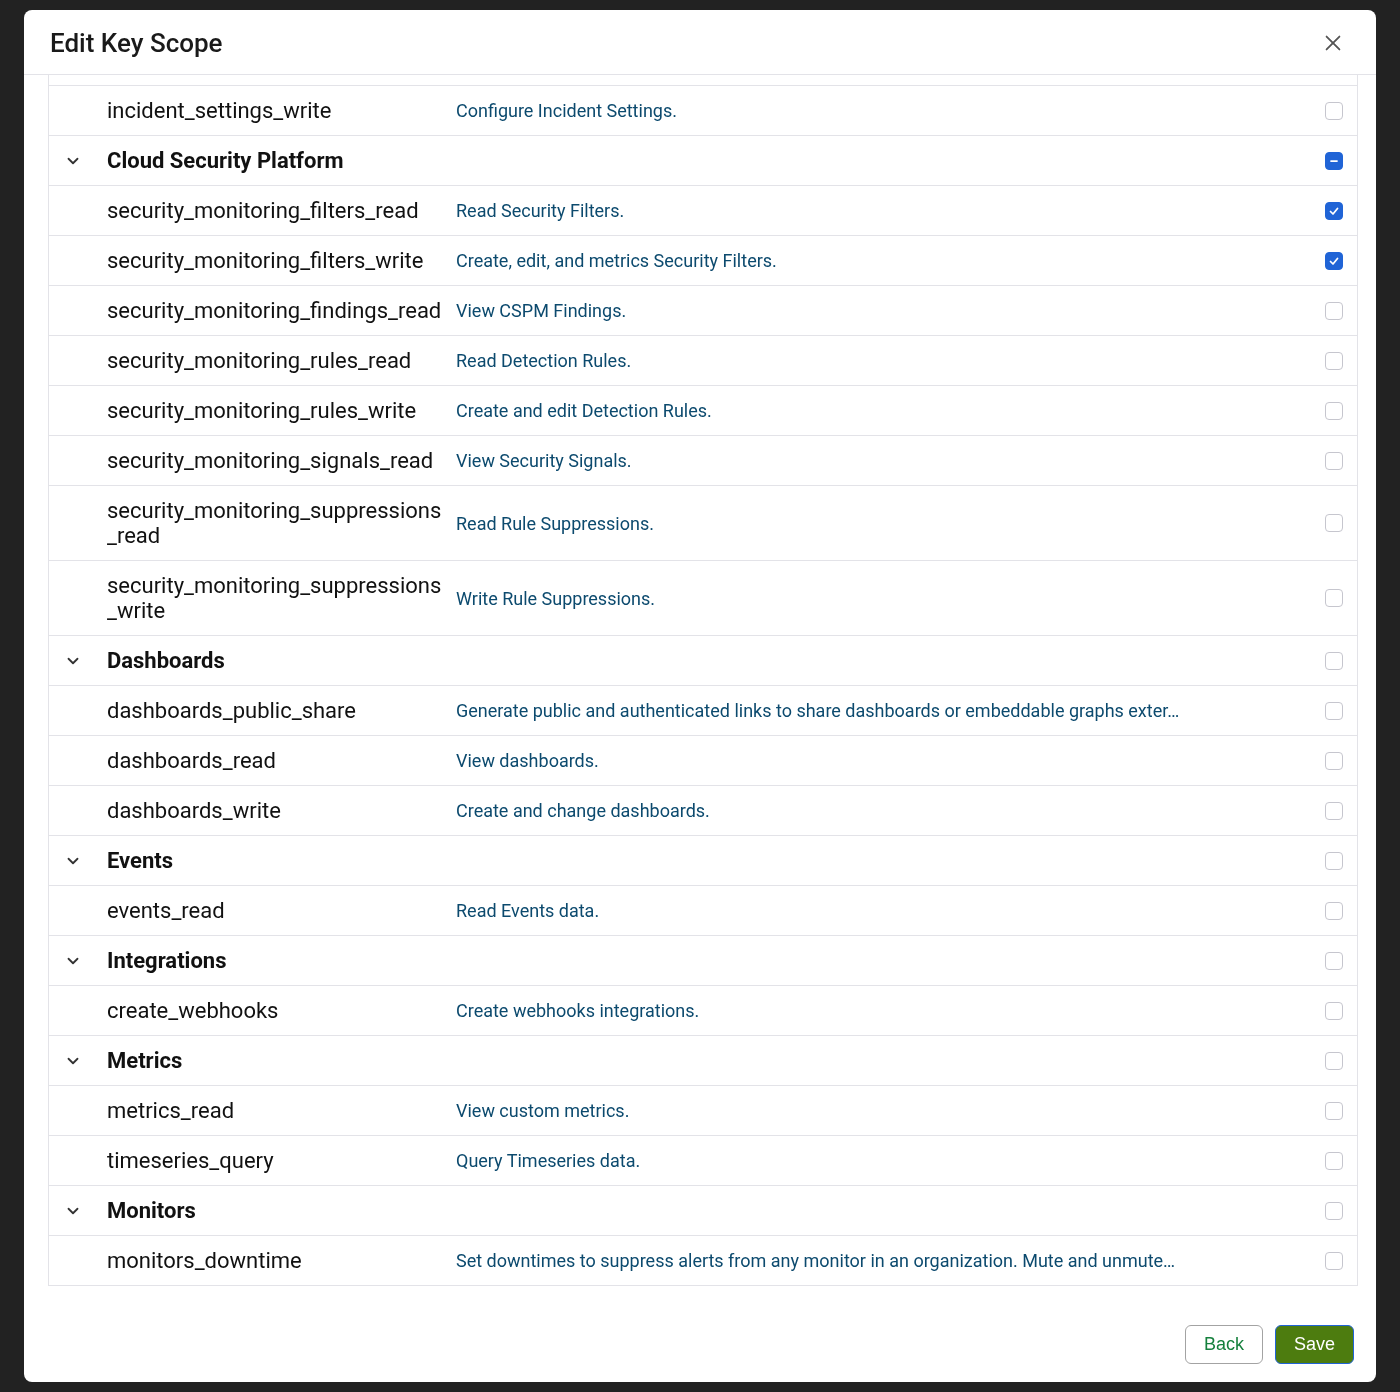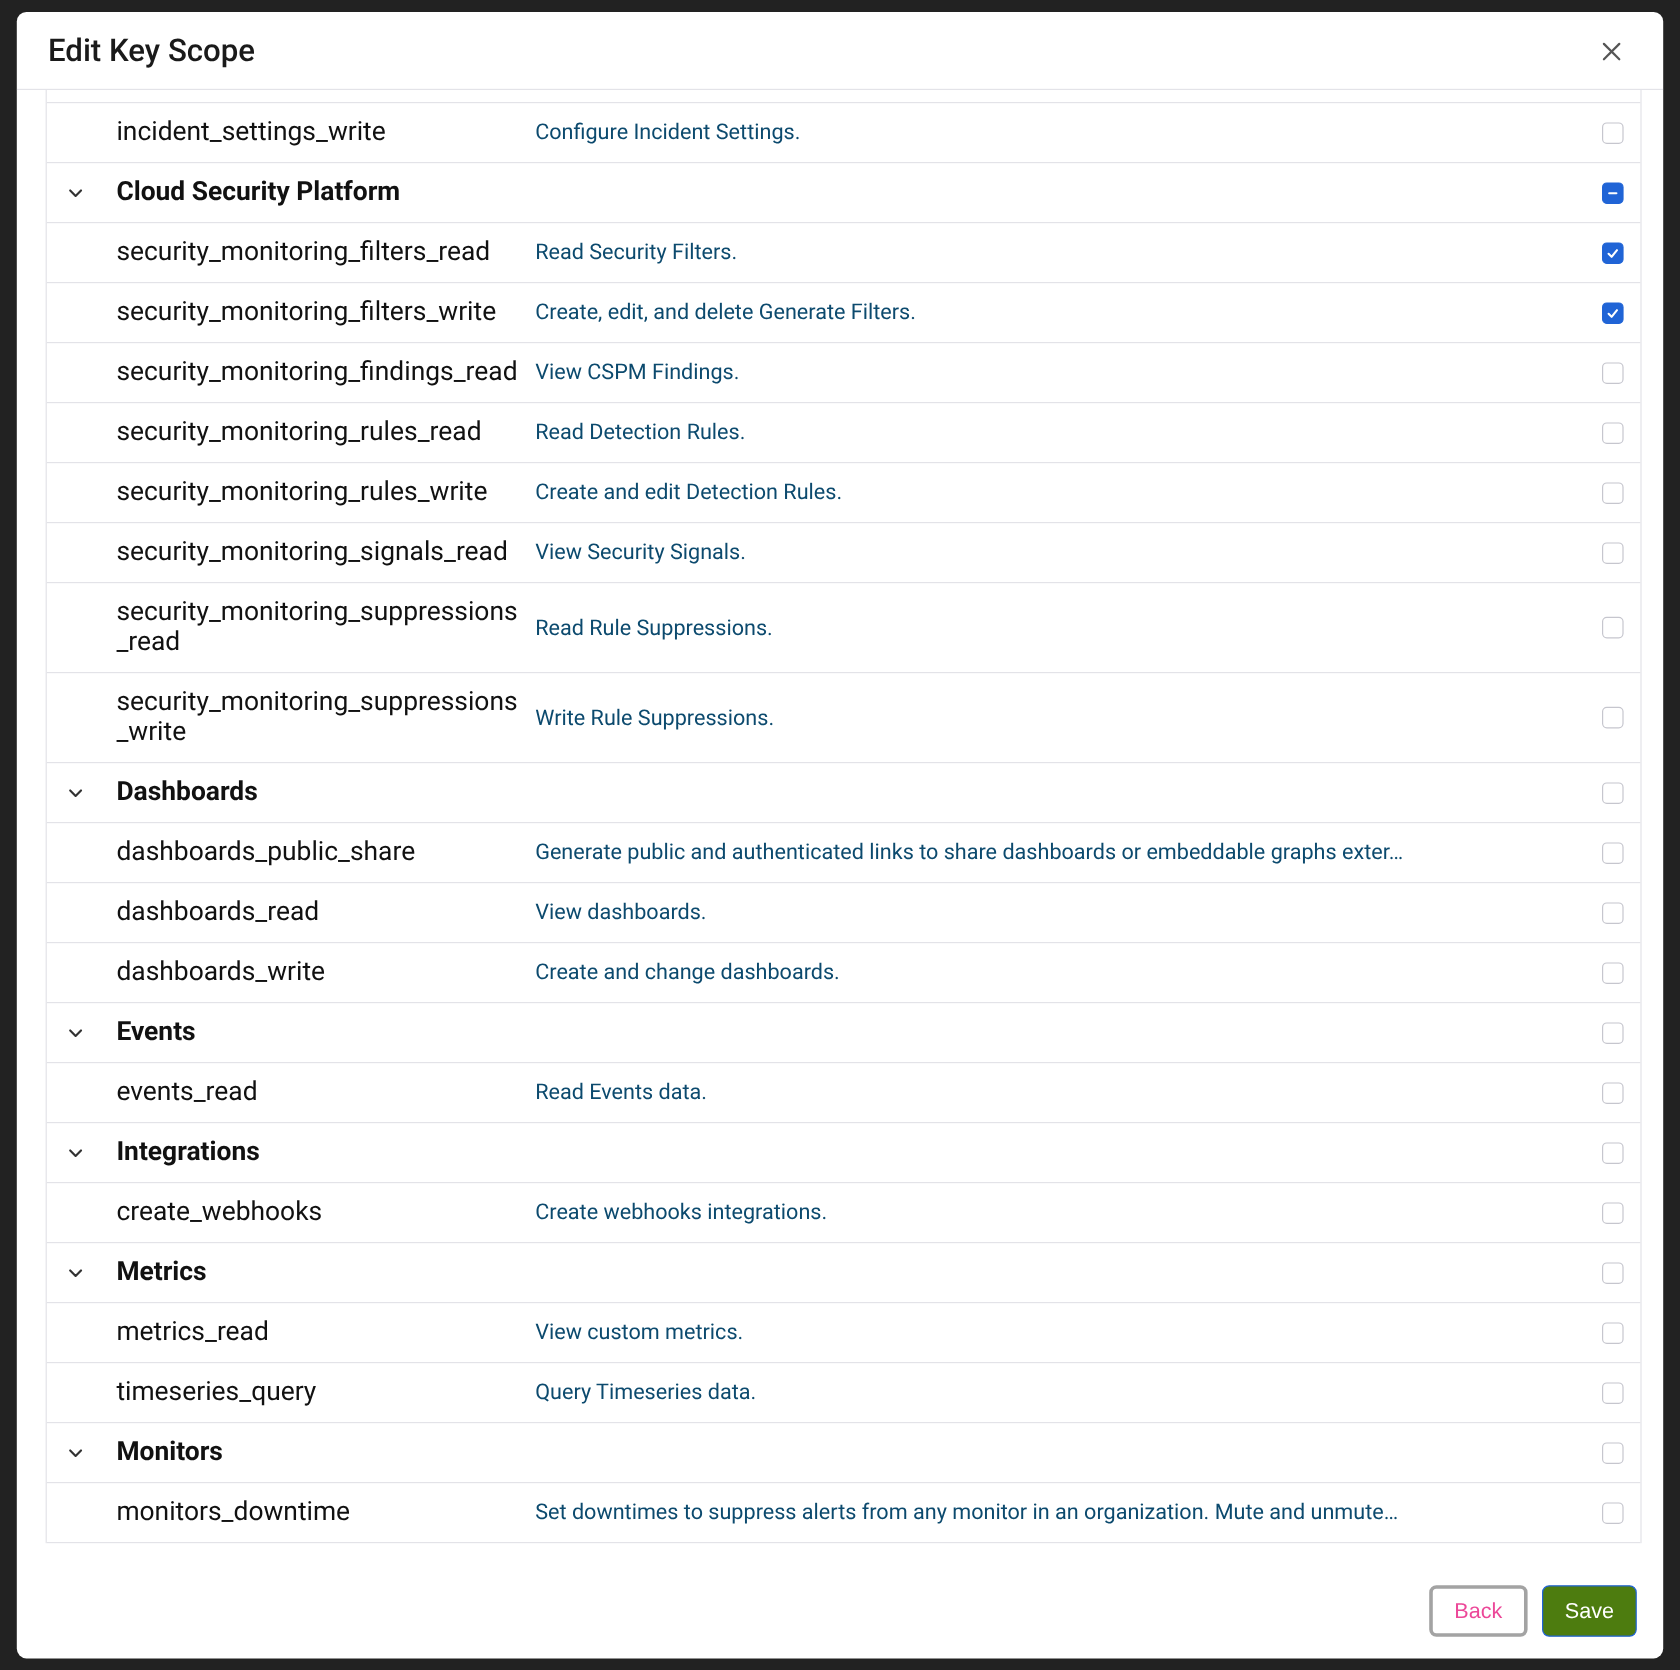--- a/index.html
+++ b/index.html
@@ -6,21 +6,21 @@
     margin: 0;
     padding: 0;
     font-family: -apple-system, BlinkMacSystemFont, "Segoe UI", Roboto, Helvetica, Arial, sans-serif;
     color: #1a1a1a;
     background: #222;
   }
   .viewport {
     width: 1400px;
     height: 1392px;
     box-sizing: border-box;
-    padding: 10px 14px;
+    padding: 10px 24px;
     position: relative;
   }
   .modal {
     background: #fff;
     width: 100%;
     height: 100%;
     border-radius: 8px;
     display: flex;
     flex-direction: column;
     box-sizing: border-box;
@@ -137,22 +137,22 @@
     box-sizing:border-box;
   }
   .btn {
     font-size: 18px;
     padding: 8px 18px;
     border-radius: 6px;
     cursor:pointer;
   }
   .btn-secondary {
     background:#fff;
-    border:3px solid #a3a3a3;
-    color:#ec4899;
+    border:1px solid #a3a3a3;
+    color:#15803d;
   }
   .btn-primary {
     background:#4d7c0f;
     border:1px solid #2064d6;
     color:#fff;
     font-weight:500;
   }
   
   .modal-body::-webkit-scrollbar { width:10px; }
   .modal-body::-webkit-scrollbar-thumb { background:#c2c2c8; border-radius:5px; }
@@ -214,21 +214,21 @@
               <span class="cb checked">
                 <svg width="12" height="12" viewBox="0 0 24 24" fill="none" stroke="currentColor" stroke-width="3.5" stroke-linecap="round" stroke-linejoin="round">
                   <polyline points="5 13 10 18 19 7"></polyline>
                 </svg>
               </span>
             </span>
           </div>
           <div class="row scope">
             <span class="chevron-cell"></span>
             <span class="name-cell">security_monitoring_filters_write</span>
-            <span class="desc-cell">Create, edit, and delete Generate Filters.</span>
+            <span class="desc-cell">Create, edit, and metrics Security Filters.</span>
             <span class="cb-cell">
               <span class="cb checked">
                 <svg width="12" height="12" viewBox="0 0 24 24" fill="none" stroke="currentColor" stroke-width="3.5" stroke-linecap="round" stroke-linejoin="round">
                   <polyline points="5 13 10 18 19 7"></polyline>
                 </svg>
               </span>
             </span>
           </div>
           <div class="row scope">
             <span class="chevron-cell"></span>

